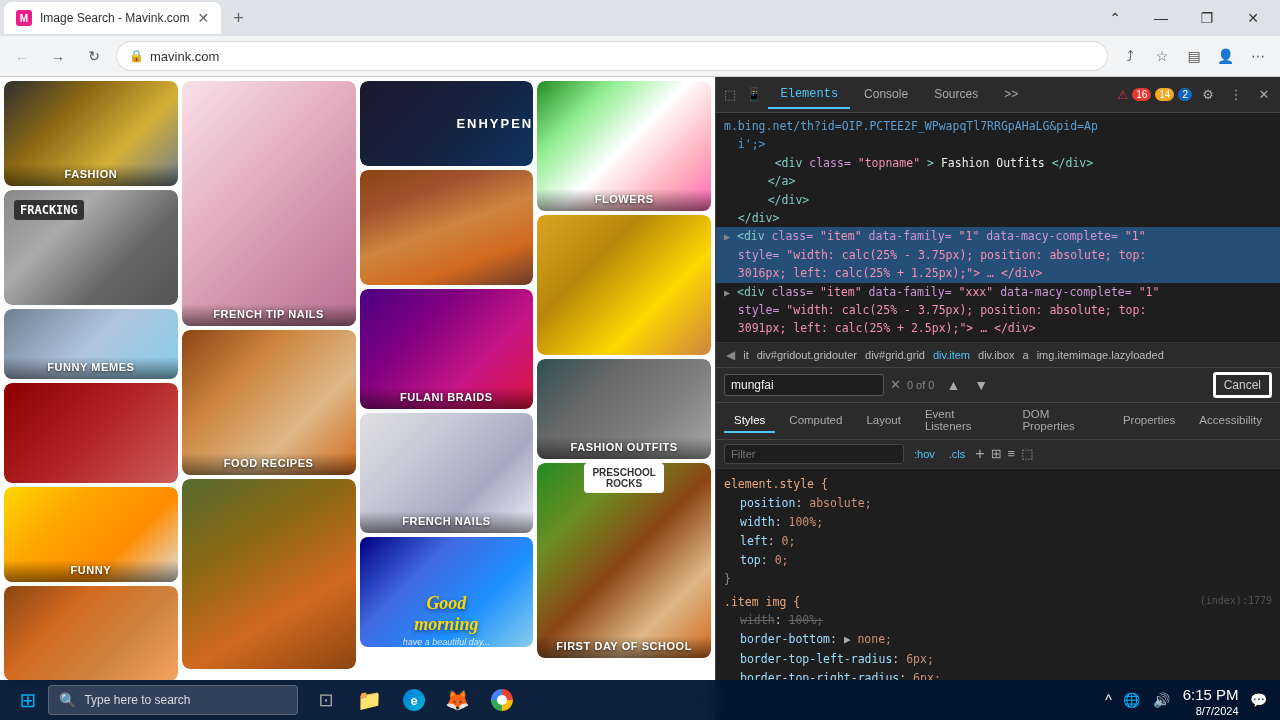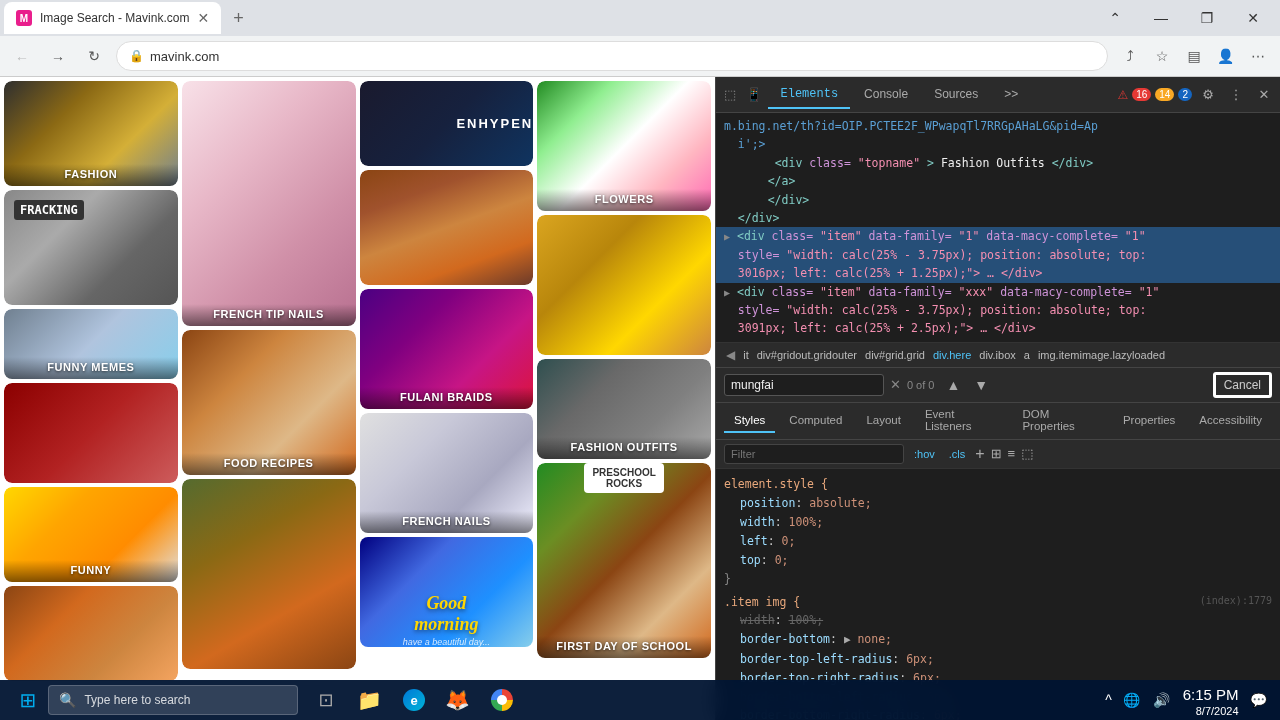--- a/index.html
+++ b/index.html
@@ -308,21 +308,21 @@
     </div>
 
     <div class="dt-breadcrumb">
       <span class="dt-scroll-btn">◀</span>
       <span class="dt-crumb">it</span>
       <span> </span>
       <span class="dt-crumb">div#gridout.gridouter</span>
       <span> </span>
       <span class="dt-crumb">div#grid.grid</span>
       <span> </span>
-      <span class="dt-crumb active">div.here</span>
+      <span class="dt-crumb active">div.item</span>
       <span> </span>
       <span class="dt-crumb">div.ibox</span>
       <span> </span>
       <span class="dt-crumb">a</span>
       <span> </span>
       <span class="dt-crumb">img.itemimage.lazyloaded</span>
     </div>
 
     <div class="dt-find">
       <input type="text" value="mungfai" style="background: rgb(30, 30, 30); border: 1px solid rgb(85, 85, 85); color: rgb(238, 238, 238); font-size: 12px; padding: 3px 6px; border-radius: 3px; width: 160px; outline: none;">

